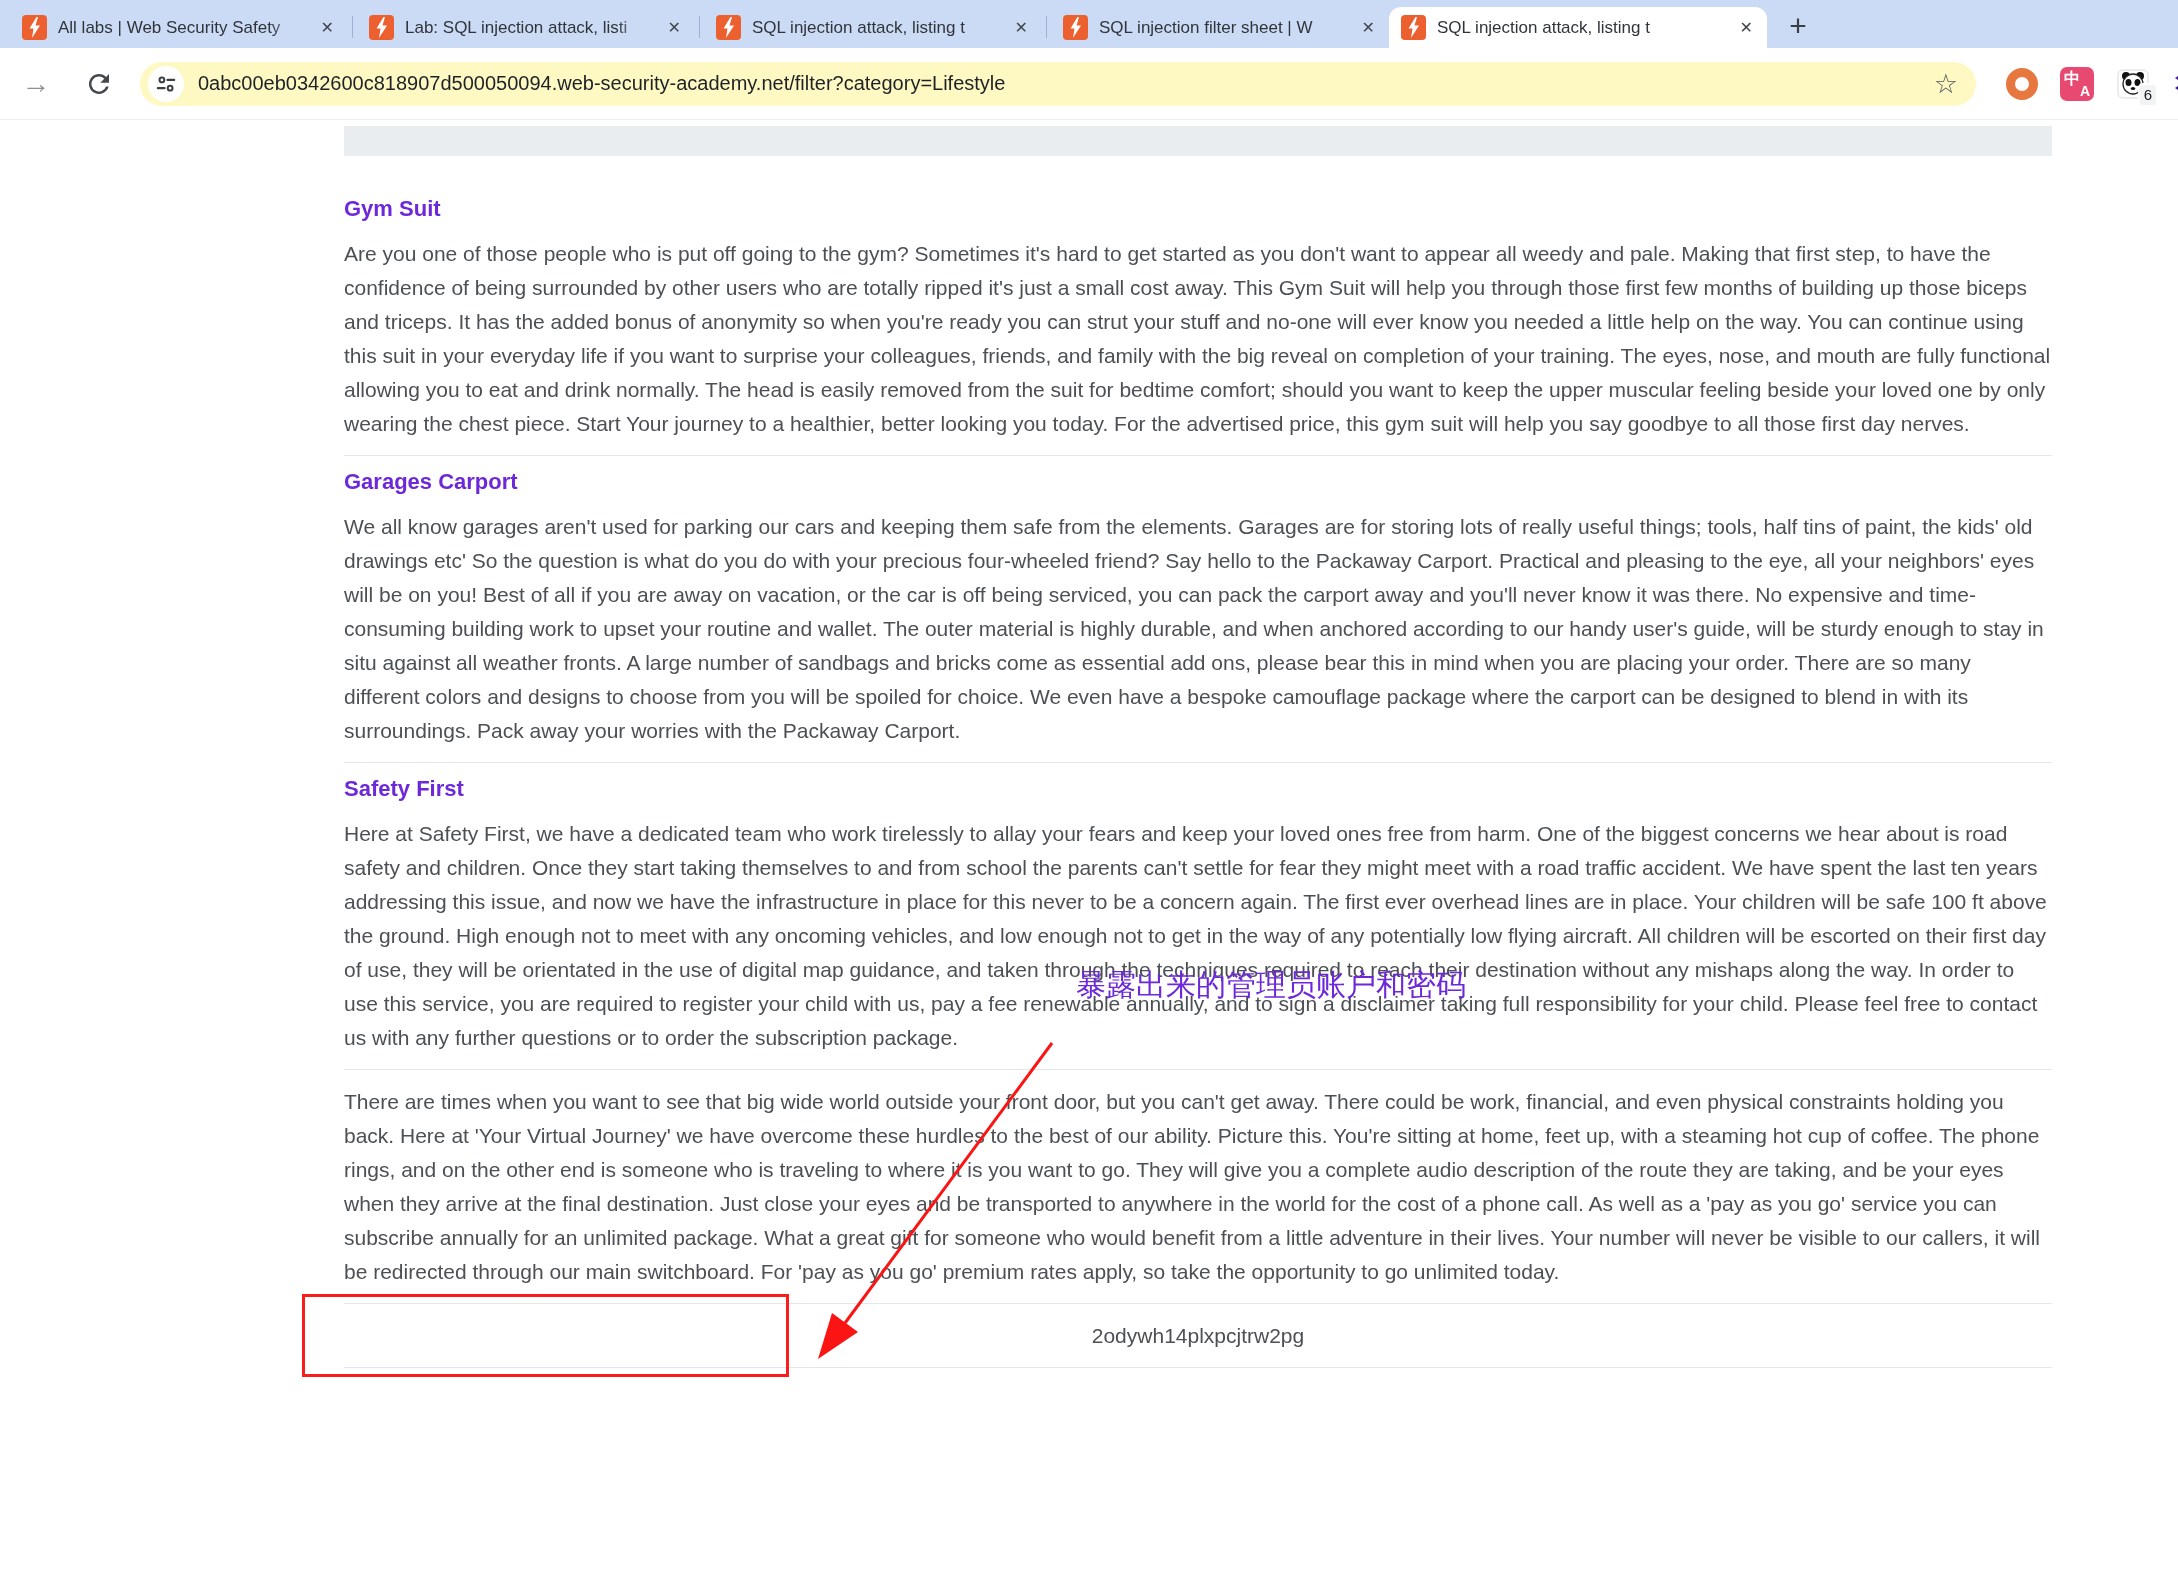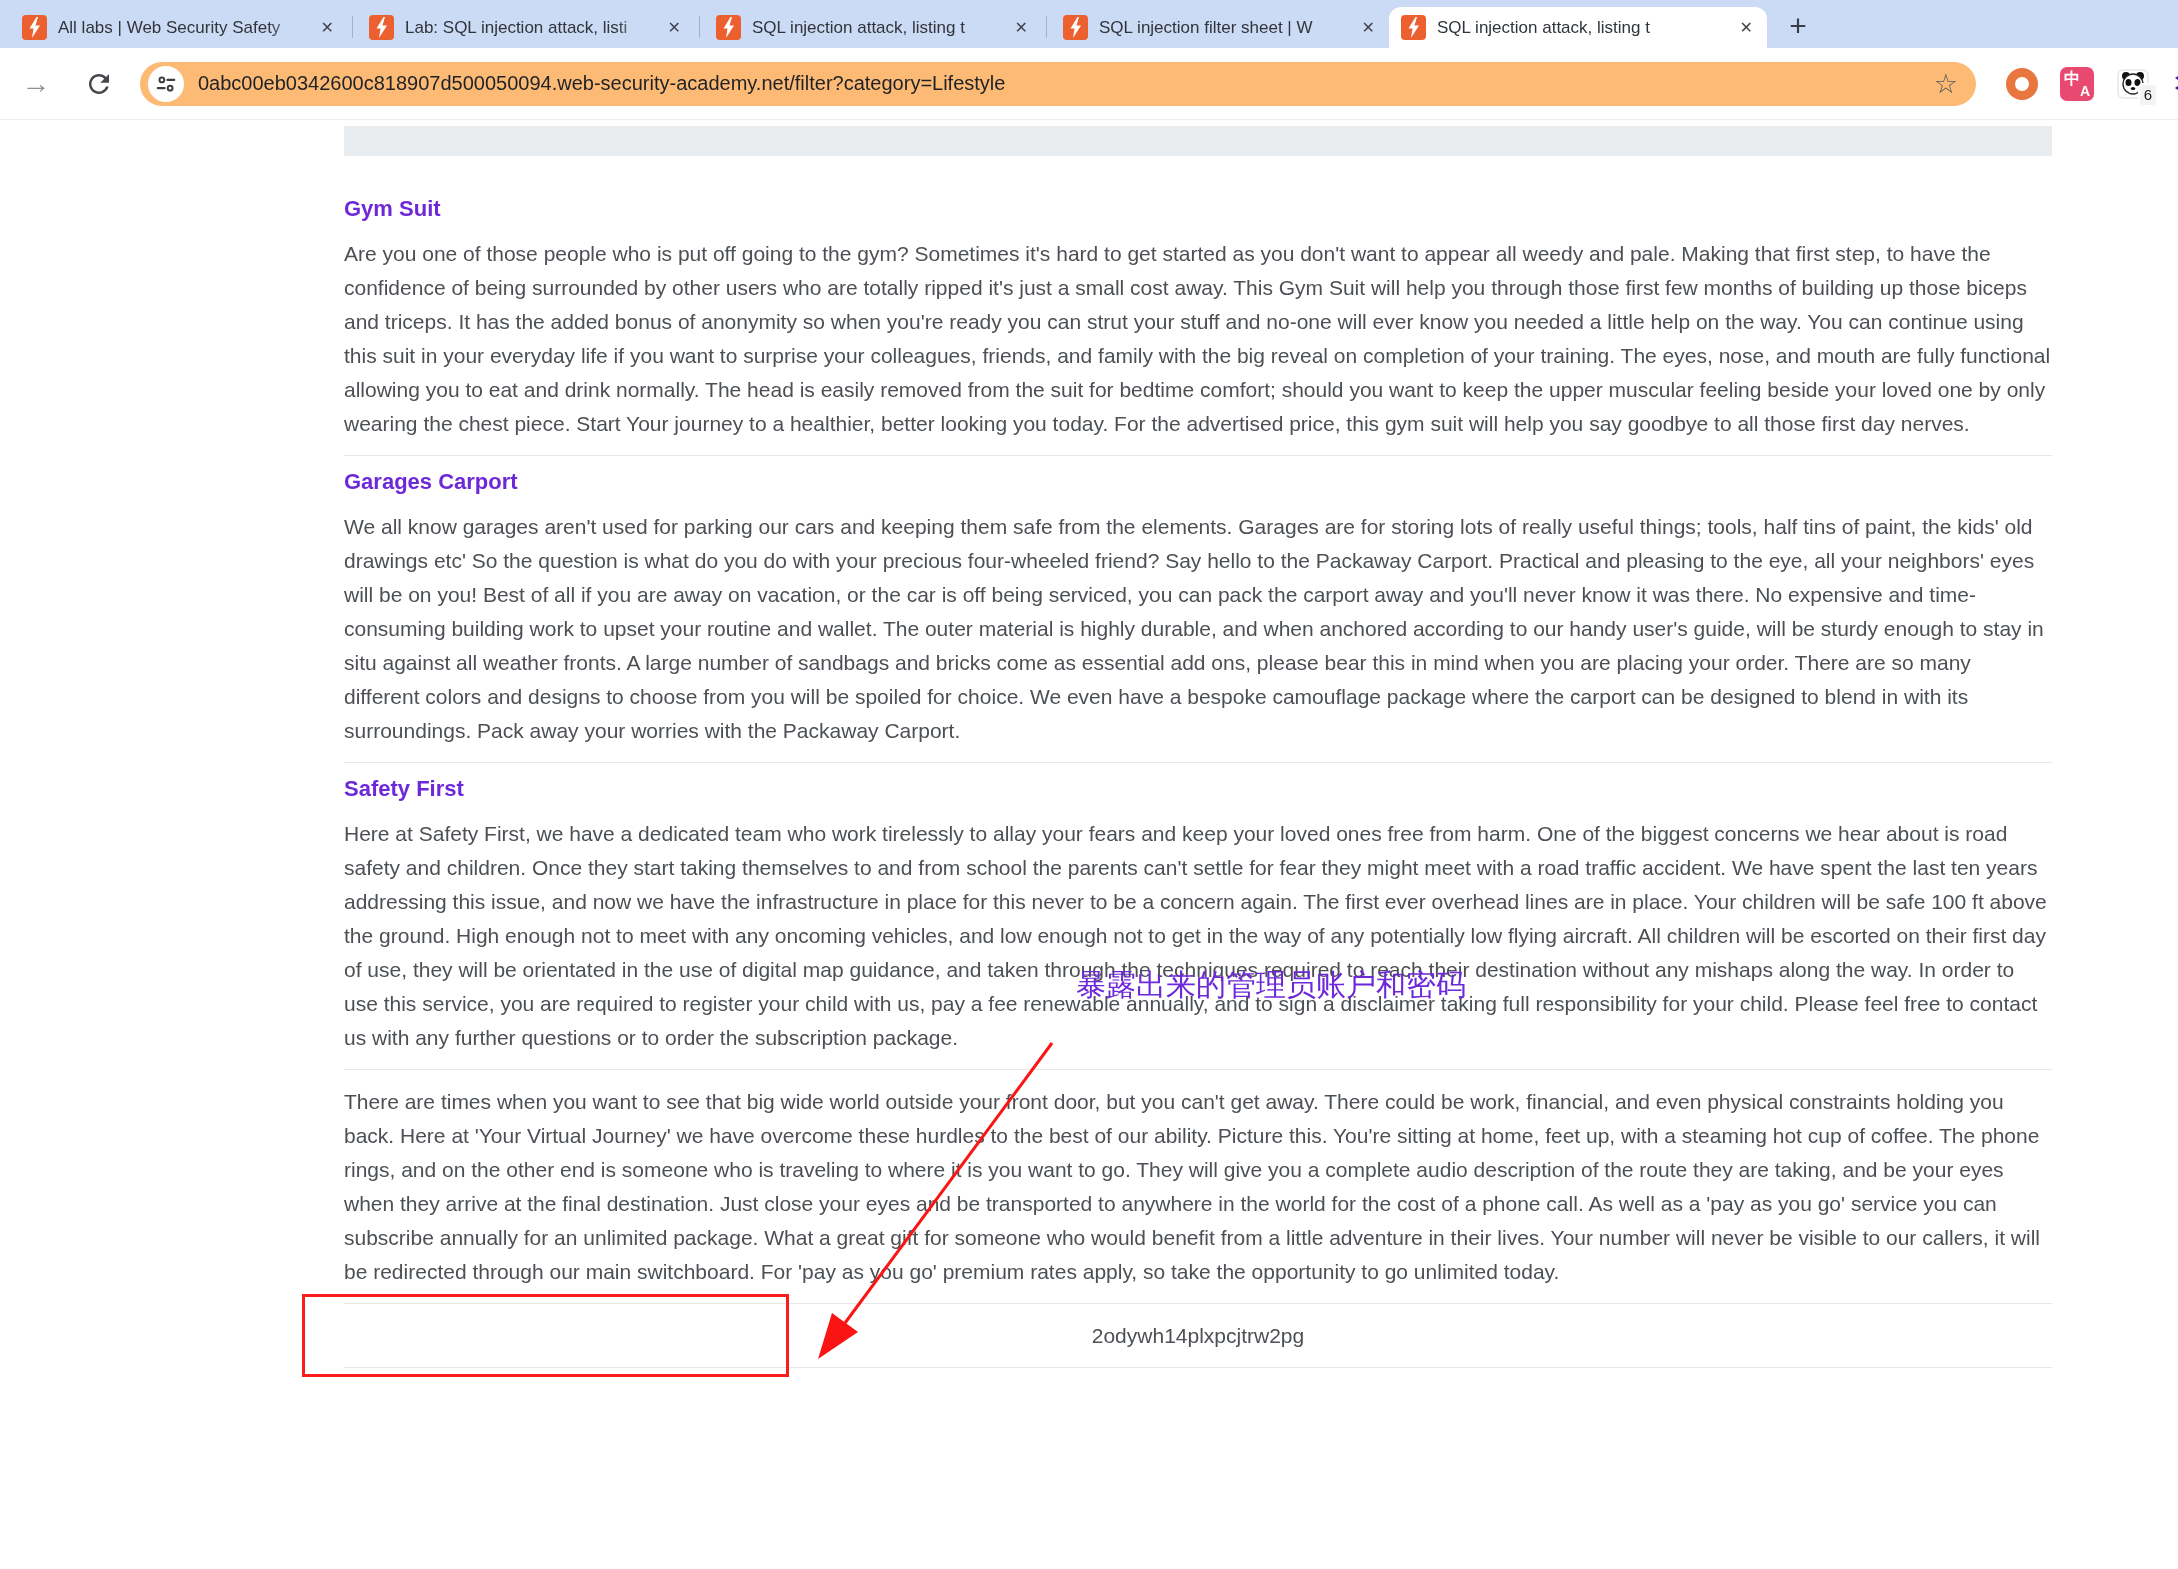--- a/index.html
+++ b/index.html
@@ -19,21 +19,21 @@
   .tab .tab-close { flex:none; font-size:16px; color:#41464c; padding:2px 6px; cursor:pointer; }
   .tab-sep { width:1px; height:22px; background:#9fb0d6; margin:0 4px 10px 4px; flex:none; }
   .new-tab-btn { font-size:30px; color:#3a3f45; margin:0 0 8px 16px; line-height:28px;
                  width:30px; text-align:center; flex:none; }
 
   
   .toolbar { height:72px; background:#fff; display:flex; align-items:center; padding:0 14px 0 16px;
              border-bottom:1px solid #eceef1; }
   .nav-forward { font-size:29px; color:#8d9297; width:40px; text-align:center; flex:none; }
   .nav-reload { width:30px; height:30px; margin-left:28px; flex:none; }
-  .omnibox { margin-left:26px; width:1836px; height:44px; background:#fdba74; border-radius:22px;
+  .omnibox { margin-left:26px; width:1836px; height:44px; background:#fef9c3; border-radius:22px;
              display:flex; align-items:center; padding:0 18px 0 8px; flex:none; }
   .site-info-btn { width:36px; height:36px; border-radius:50%; background:#fff; display:flex;
                    align-items:center; justify-content:center; flex:none; }
   .url-text { margin-left:14px; font-size:20px; color:#1e2227; white-space:nowrap; overflow:hidden; }
   .url-text .host { color:#1e2227; }
   .url-text .path { color:#1e2227; }
   .star-btn { margin-left:auto; font-size:27px; color:#54595e; flex:none; }
   .ext-icons { display:flex; align-items:center; margin-left:30px; gap:22px; }
   .donut-icon { width:32px; height:32px; border-radius:50%; border:9px solid #e8763f; flex:none; }
   .translate-icon { width:34px; height:34px; border-radius:7px; background:#e84970; color:#fff;

